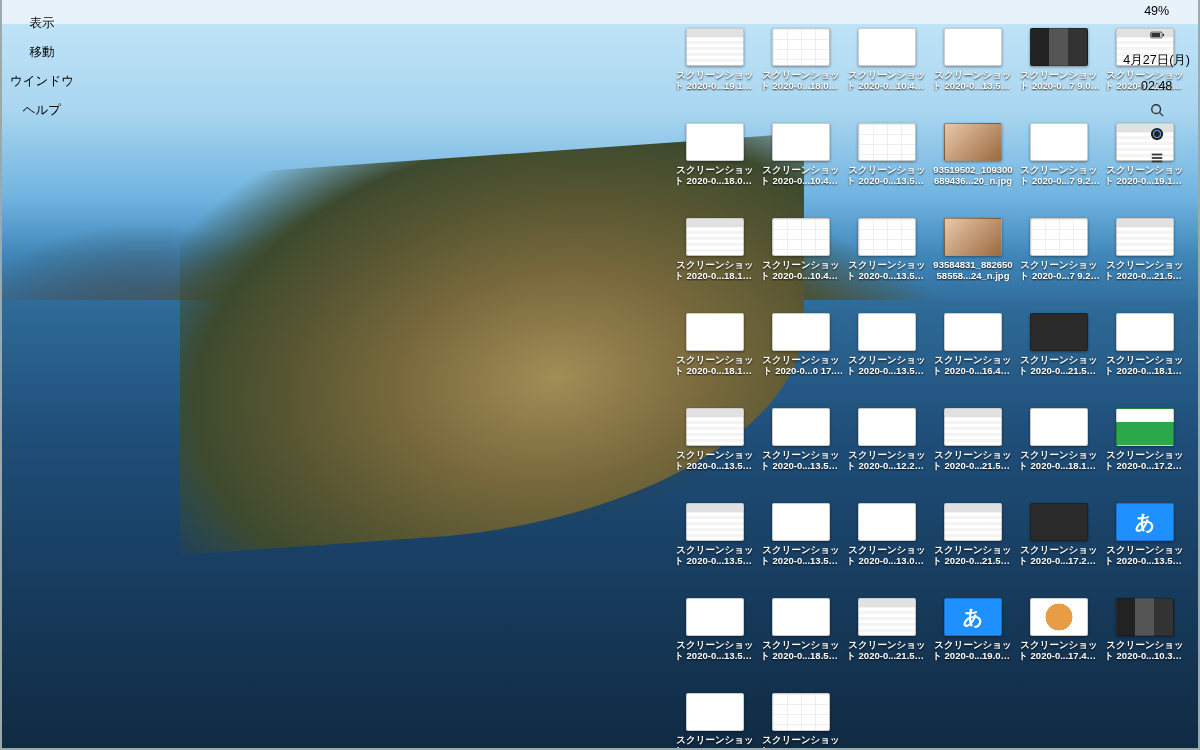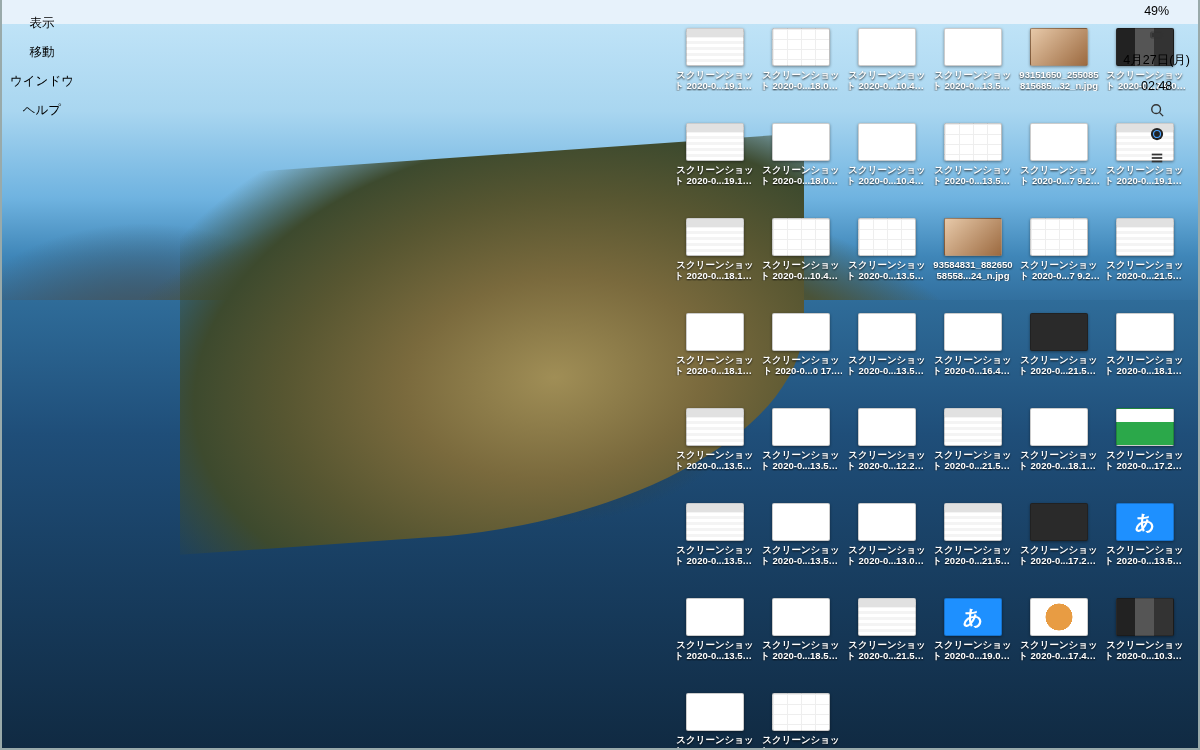--- a/index.html
+++ b/index.html
@@ -223,44 +223,44 @@
       </div>
       <div class="ditem">
         <div class="thumb blank"></div>
         <div class="label">スクリーンショット 2020-0...10.43.05</div>
       </div>
       <div class="ditem">
         <div class="thumb blank"></div>
         <div class="label">スクリーンショット 2020-0...13.57.19</div>
       </div>
       <div class="ditem">
-        <div class="thumb photo"></div>
-        <div class="label">93151650_255085815685...32_n.jpg</div>
-      </div>
-      <div class="ditem">
         <div class="thumb photo2"></div>
         <div class="label">スクリーンショット 2020-0...7 9.04.34</div>
       </div>
       <div class="ditem">
         <div class="thumb window"></div>
         <div class="label">スクリーンショット 2020-0...19.18.57</div>
       </div>
       <div class="ditem">
         <div class="thumb blank"></div>
         <div class="label">スクリーンショット 2020-0...18.09.12</div>
       </div>
       <div class="ditem">
         <div class="thumb blank"></div>
         <div class="label">スクリーンショット 2020-0...10.43.27</div>
       </div>
       <div class="ditem">
         <div class="thumb grid4"></div>
         <div class="label">スクリーンショット 2020-0...13.57.28</div>
       </div>
       <div class="ditem">
+        <div class="thumb photo"></div>
+        <div class="label">93519502_109300689436...20_n.jpg</div>
+      </div>
+      <div class="ditem">
         <div class="thumb blank"></div>
         <div class="label">スクリーンショット 2020-0...7 9.21.01</div>
       </div>
       <div class="ditem">
         <div class="thumb window"></div>
         <div class="label">スクリーンショット 2020-0...19.19.46</div>
       </div>
       <div class="ditem">
         <div class="thumb window"></div>
         <div class="label">スクリーンショット 2020-0...18.14.09</div>

